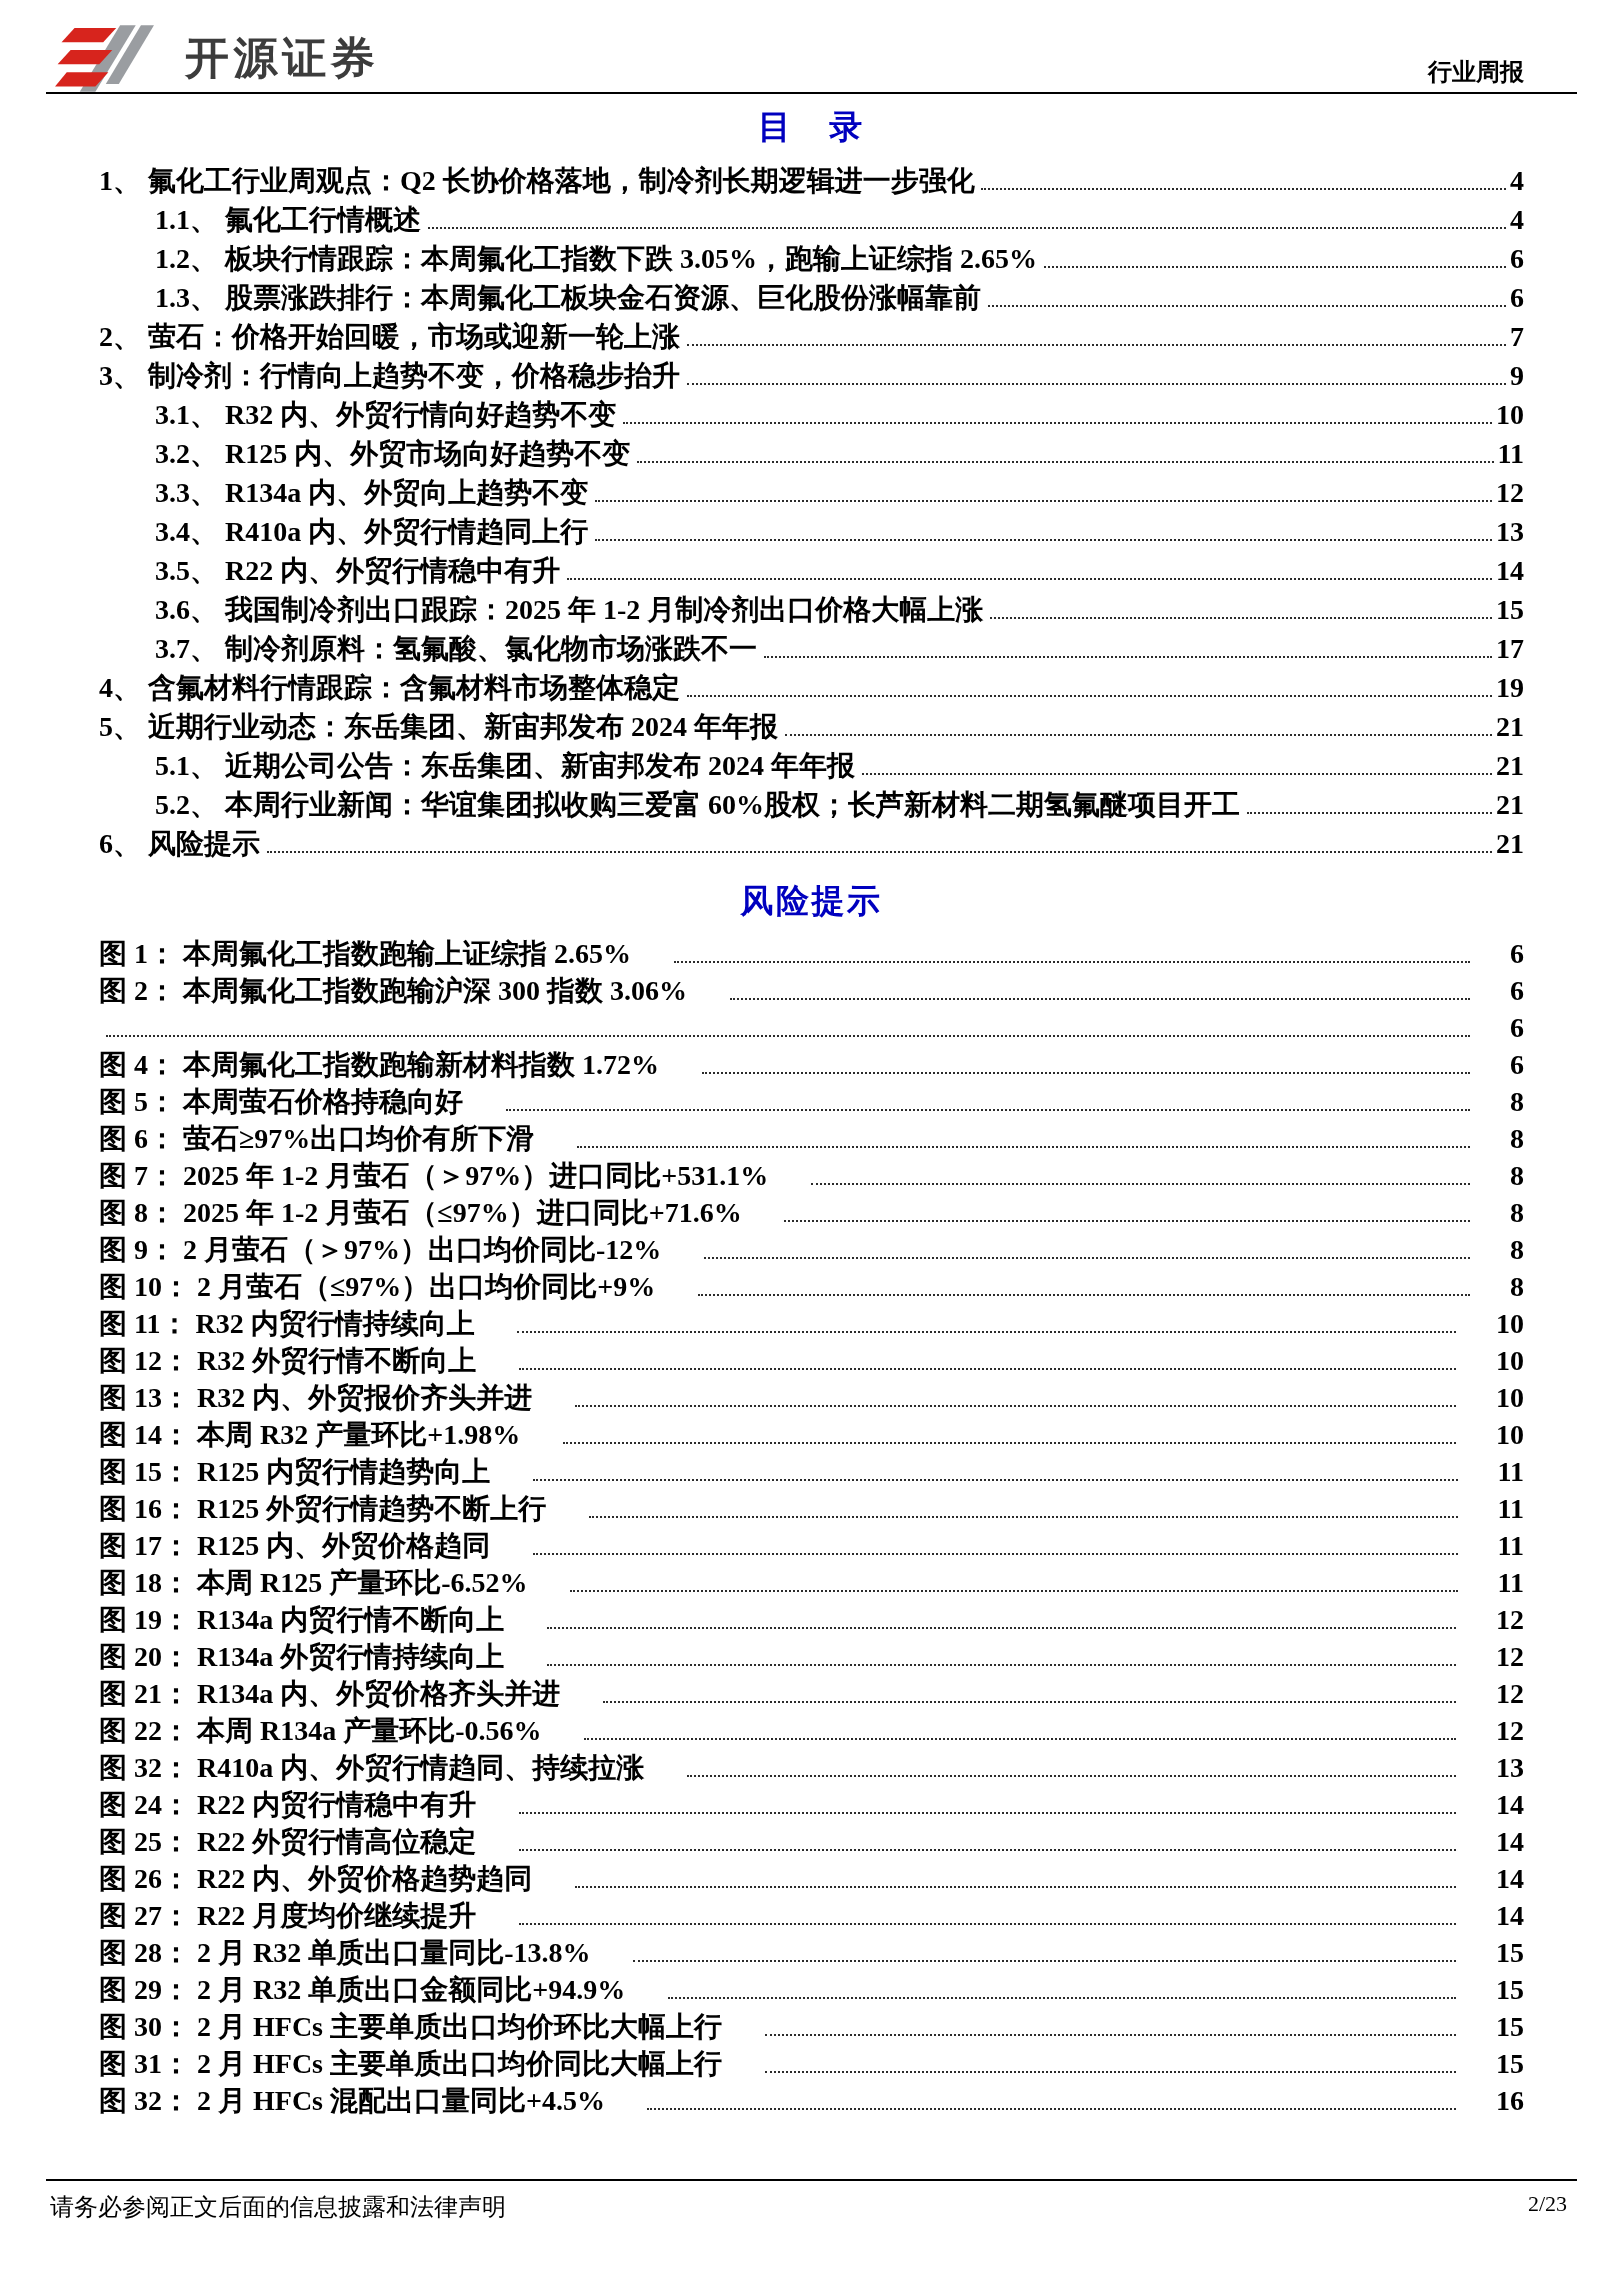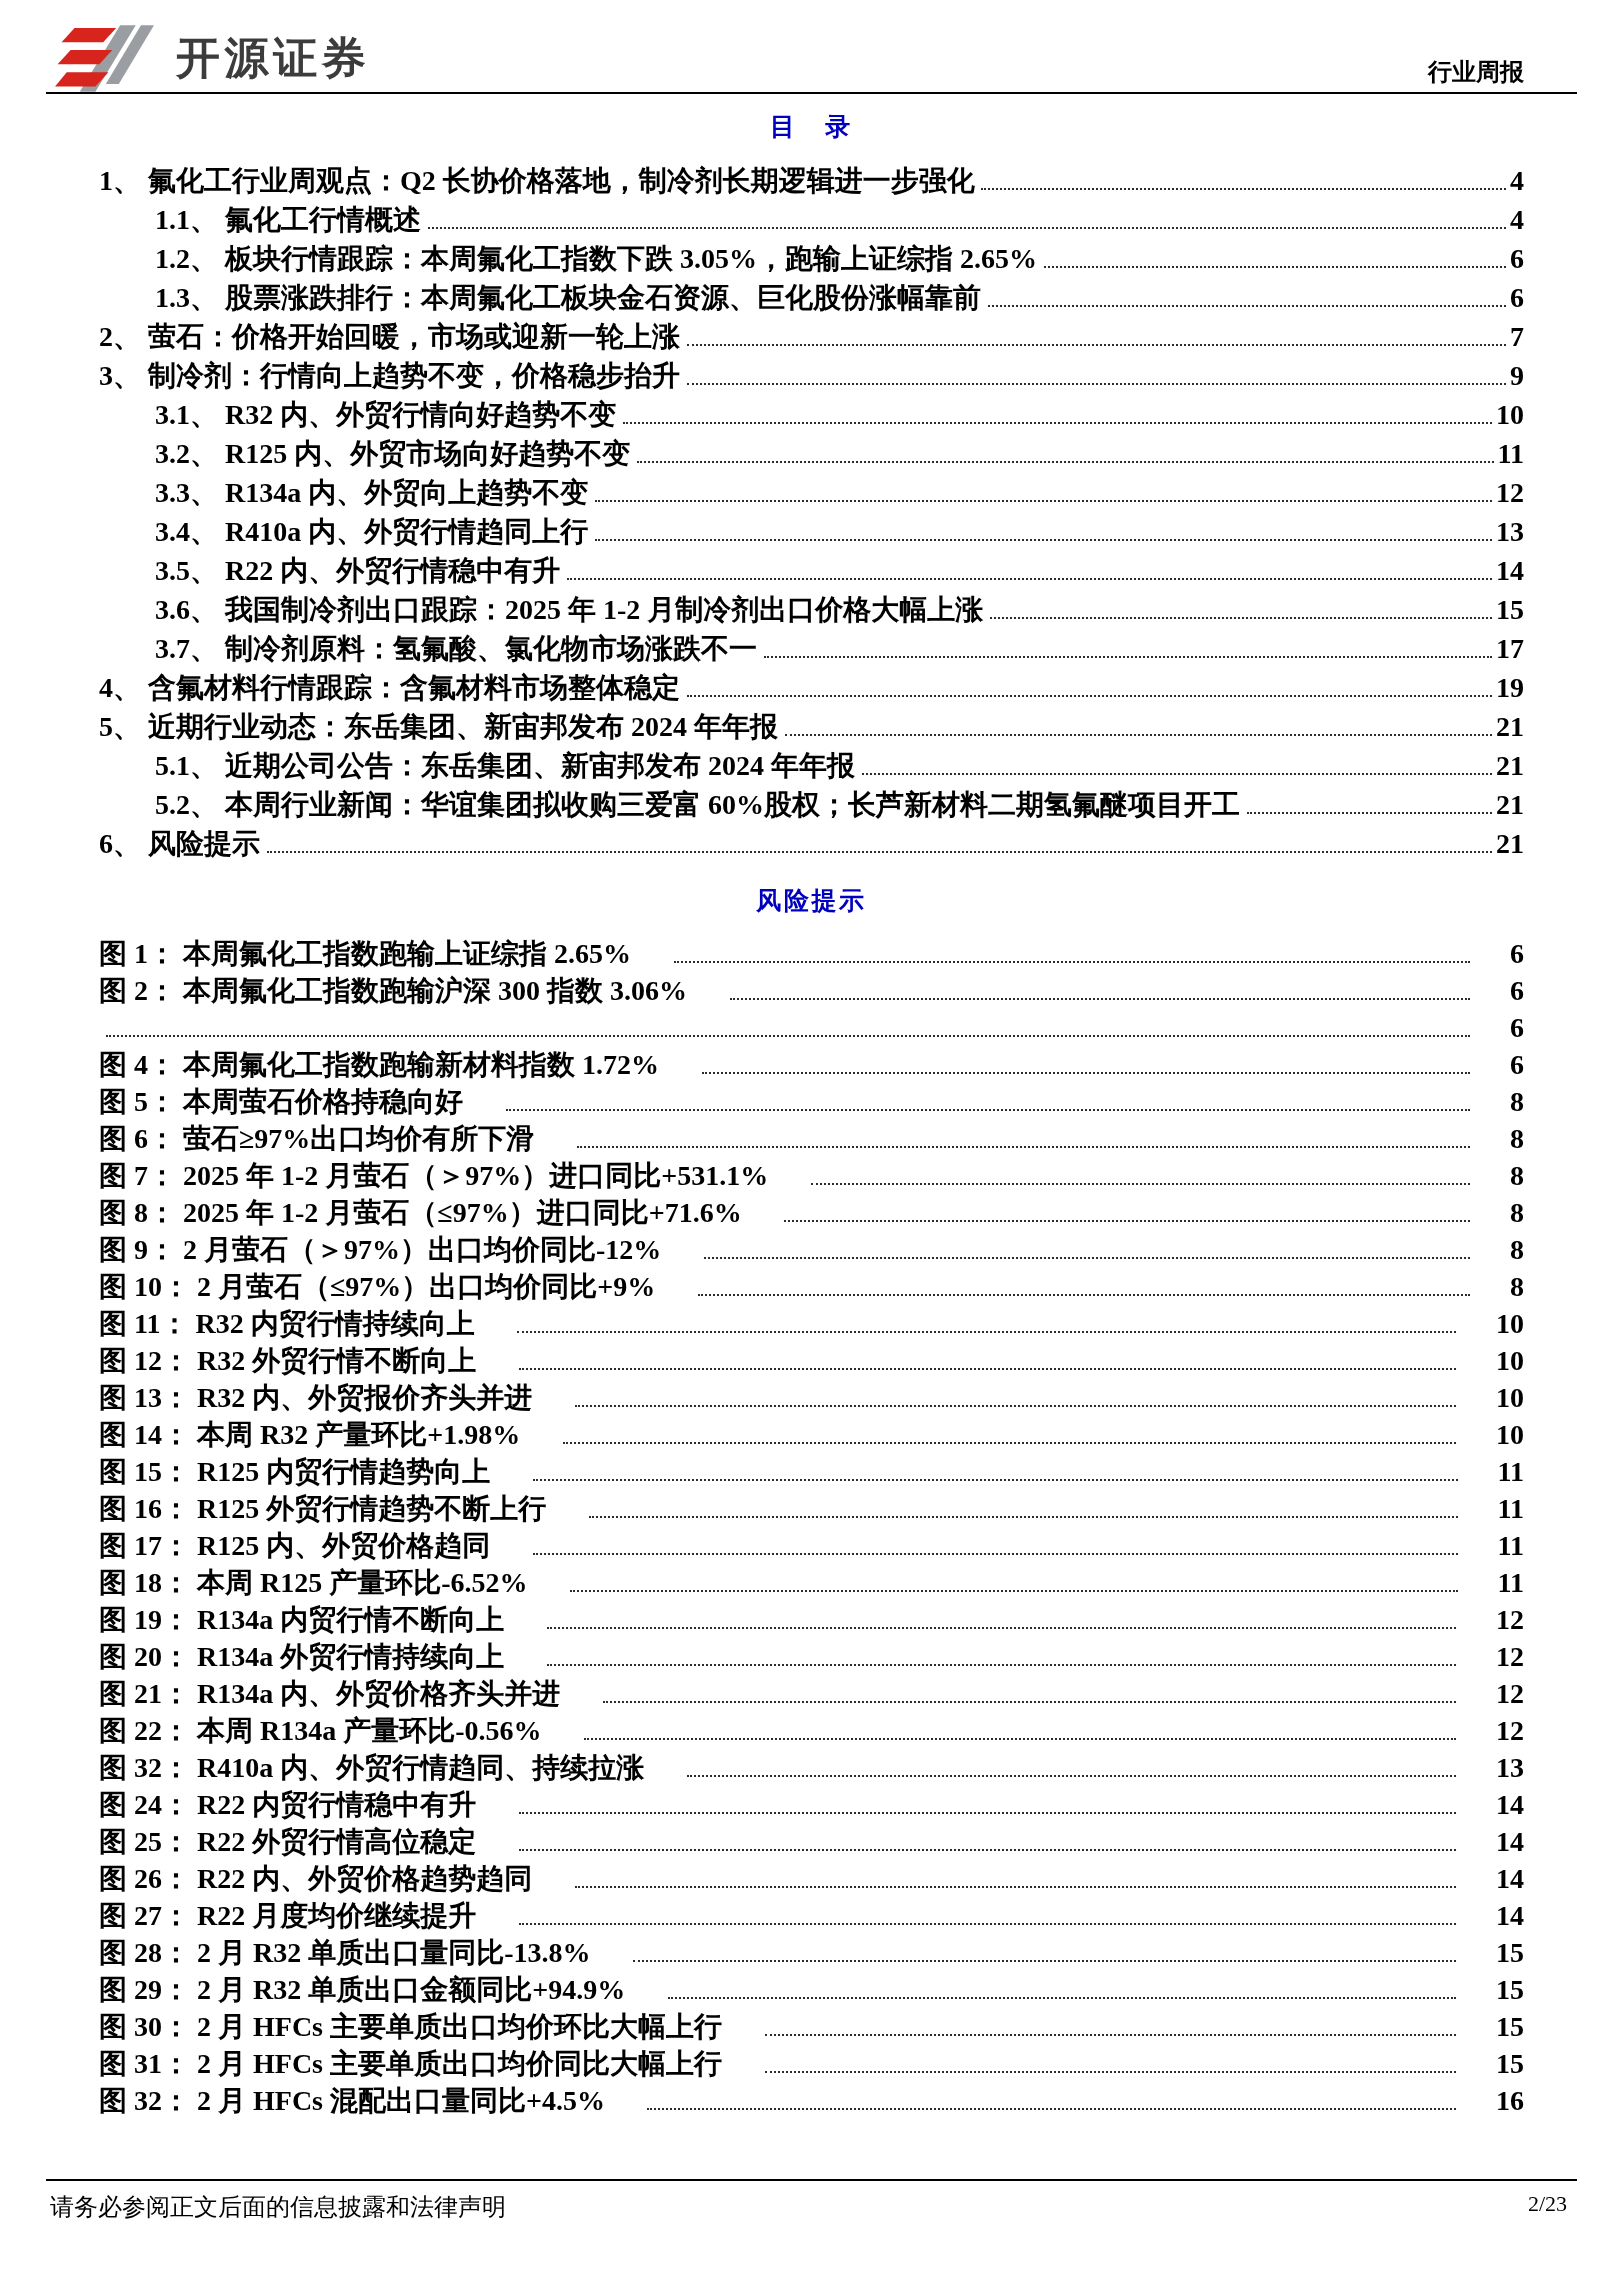--- a/index.html
+++ b/index.html
@@ -1,29 +1,29 @@
 <!DOCTYPE html>
 <html style="font-size:10.5px"><head>
 <meta charset="utf-8">
 <style>
   html,body{margin:0;padding:0;background:#8a8a8a;}
   .page{
     position:relative;width:1623px;height:2295px;background:#ffffff;
     font-family:"Liberation Serif",serif;color:#000;overflow:hidden;margin:0 auto;
     --title-blue:#0000bf;--logo-red:#d7241d;--logo-gray:#9a9da1;
   }
-  .logo{position:absolute;top:23.6px;left:55px;display:flex;align-items:center;gap:22px;}
+  .logo{position:absolute;top:23.6px;left:55px;display:flex;align-items:center;gap:31px;}
   .logo svg{display:block;}
   .logo-red{fill:var(--logo-red);}
   .logo-gray{fill:var(--logo-gray);}
   .brand-name{font-family:"Liberation Sans",sans-serif;font-weight:700;font-size:44px;color:#3c3c3c;letter-spacing:4.6px;}
   .report-type{position:absolute;top:56px;right:99px;font-size:24px;font-weight:700;}
   .header-rule{position:absolute;top:92px;left:46px;right:46px;border-top:2.6px solid #000;}
   .content{position:absolute;top:99px;left:99px;width:1425px;}
-  .section-title{text-align:center;font-size:25px;font-weight:700;color:var(--title-blue);letter-spacing:2.6px;line-height:38px;}
+  .section-title{text-align:center;font-size:33px;font-weight:700;color:var(--title-blue);letter-spacing:2.6px;line-height:38px;}
   .toc-title{margin:9.2px 0 14.4px 0;}
   .figures-title{margin:19.6px 0 14.4px 0;}
   .toc-row{display:flex;align-items:baseline;font-size:28px;line-height:39px;white-space:nowrap;font-weight:bold;}
   .fig-row{line-height:37px;gap:36px;}
   .toc-row.indent{padding-left:56px;}
   .toc-label{flex:0 0 auto;}
   .dots{flex:1 1 auto;min-width:19.6px;border-bottom:2.6px dotted #2b2b2b;margin:0 3.9px 0 6.5px;}
   .toc-page{flex:0 0 auto;}
   .footer-rule{position:absolute;top:2179px;left:46px;right:46px;border-top:2px solid #000;}
   .footer-left{position:absolute;top:2191px;left:50px;font-size:24px;}

